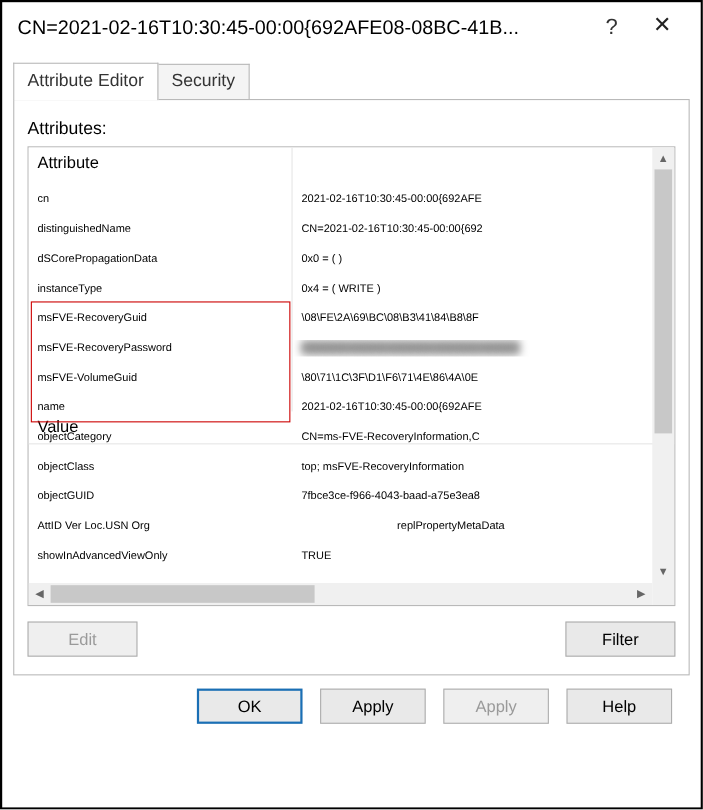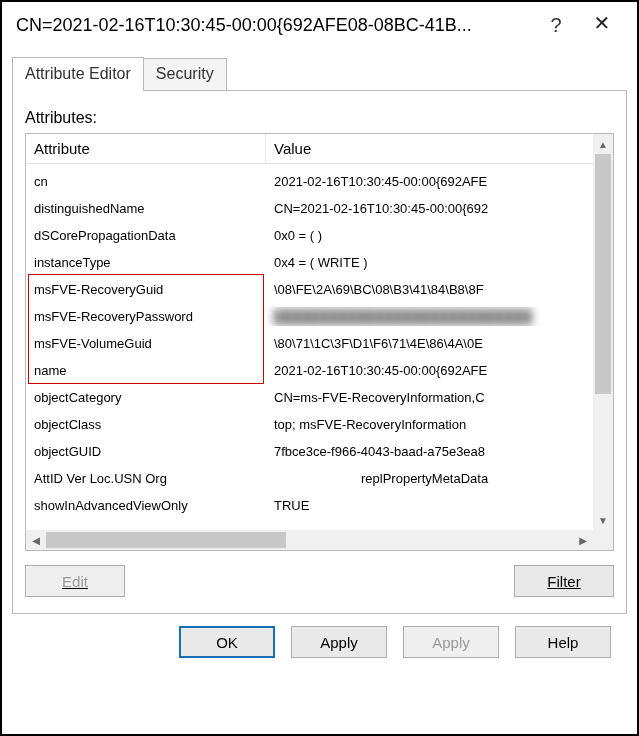--- a/index.html
+++ b/index.html
@@ -88,20 +88,21 @@
   .table-wrap {
     border: 1px solid #b9b9b9;
     height: 418px;
     position: relative;
     overflow: hidden;
   }
   .table-header {
     display: flex;
     background: #fff;
     border-bottom: 1px solid #e6e6e6;
+    flex-direction: column;
   }
   .th {
     padding: 6px 8px;
     font-size: 15px;
     border-right: 1px solid #e6e6e6;
   }
   .th:last-child { border-right: none; }
   .col-attr { width: 240px; flex: 0 0 240px; }
   .col-val  { flex: 1; }
   .table-body {
@@ -110,21 +111,21 @@
     overflow: hidden;
   }
   .row {
     display: flex;
     height: 27px;
     align-items: center;
     white-space: nowrap;
   }
   .cell {
     padding: 2px 8px;
-    font-size: 13px;
+    font-size: 10px;
     overflow: hidden;
   }
   .highlight-box {
     position: absolute;
     border: 1.5px solid #cc0000;
     pointer-events: none;
   }
   .blurred {
     color: transparent;
     text-shadow: 0 0 8px rgba(0,0,0,0.5);
@@ -172,21 +173,20 @@
   .corner {
     position: absolute;
     right: 0; bottom: 0;
     width: 20px; height: 20px;
     background: #f0f0f0;
   }
   .button-row {
     display: flex;
     justify-content: space-between;
     margin-top: 14px;
-    text-decoration: underline;
   }
   .btn {
     min-width: 100px;
     height: 32px;
     border: 1px solid #adadad;
     background: #e9e9e9;
     font-size: 15px;
     font-family: inherit;
     cursor: pointer;
   }

